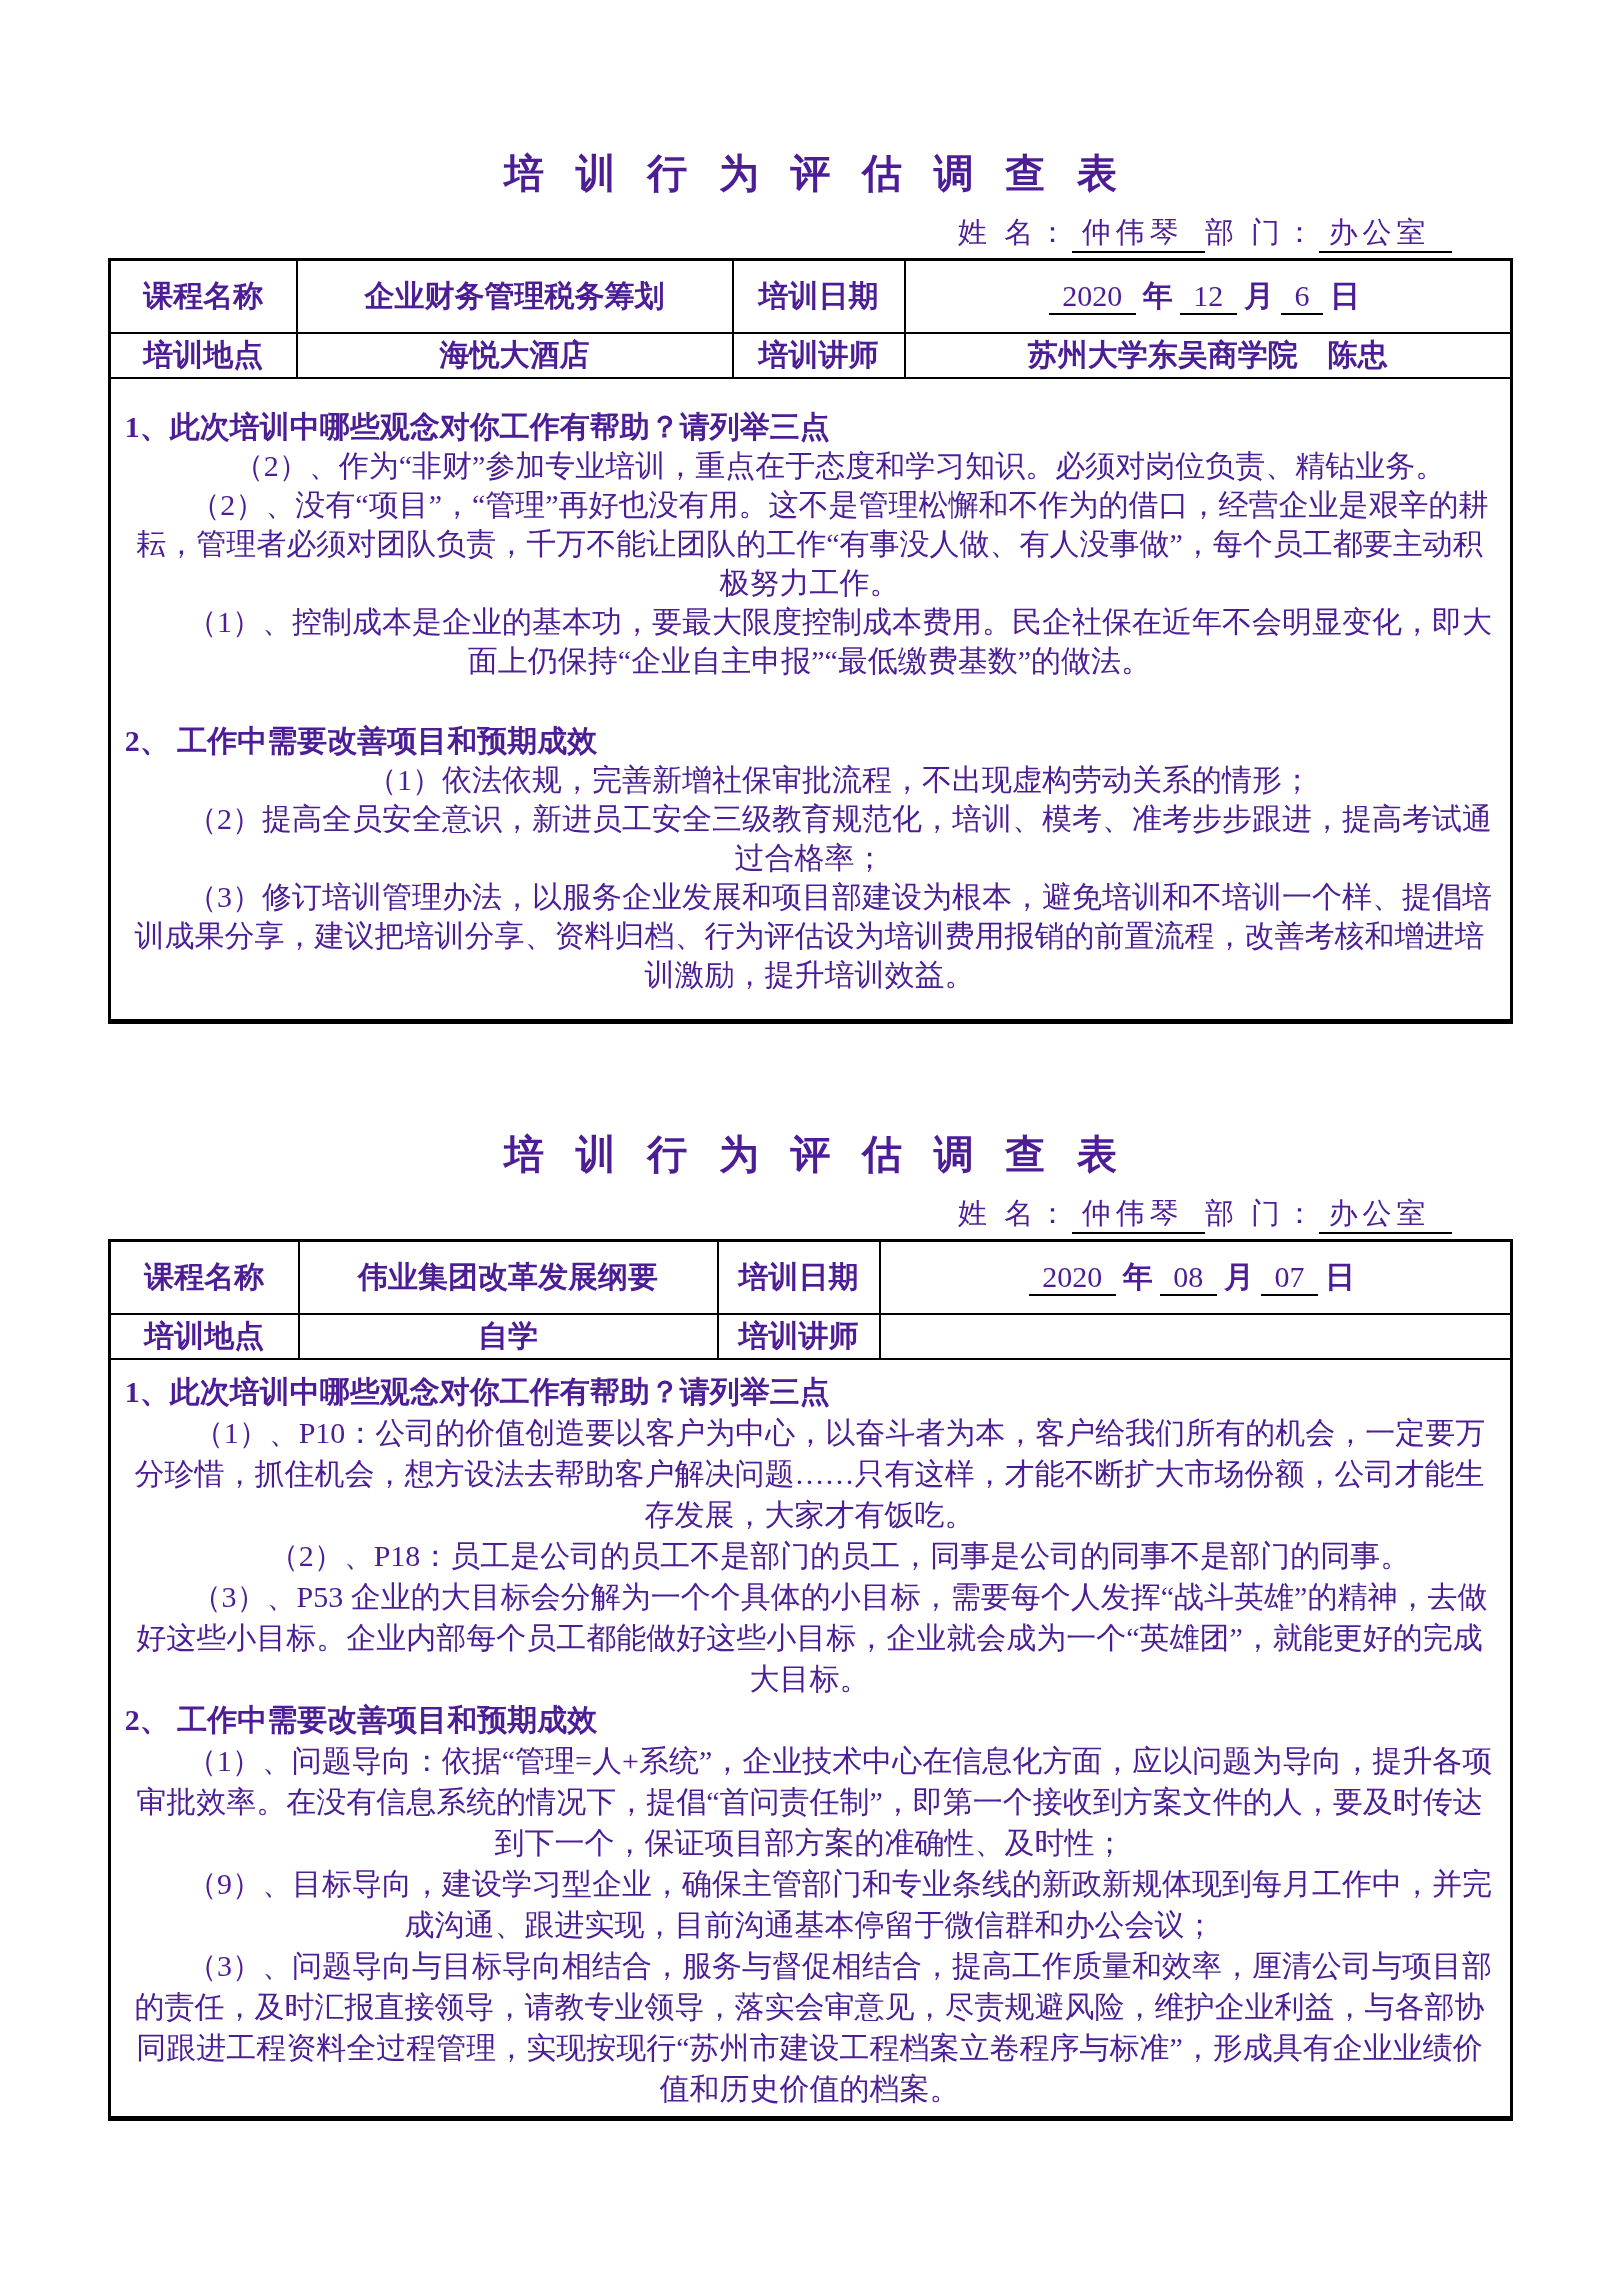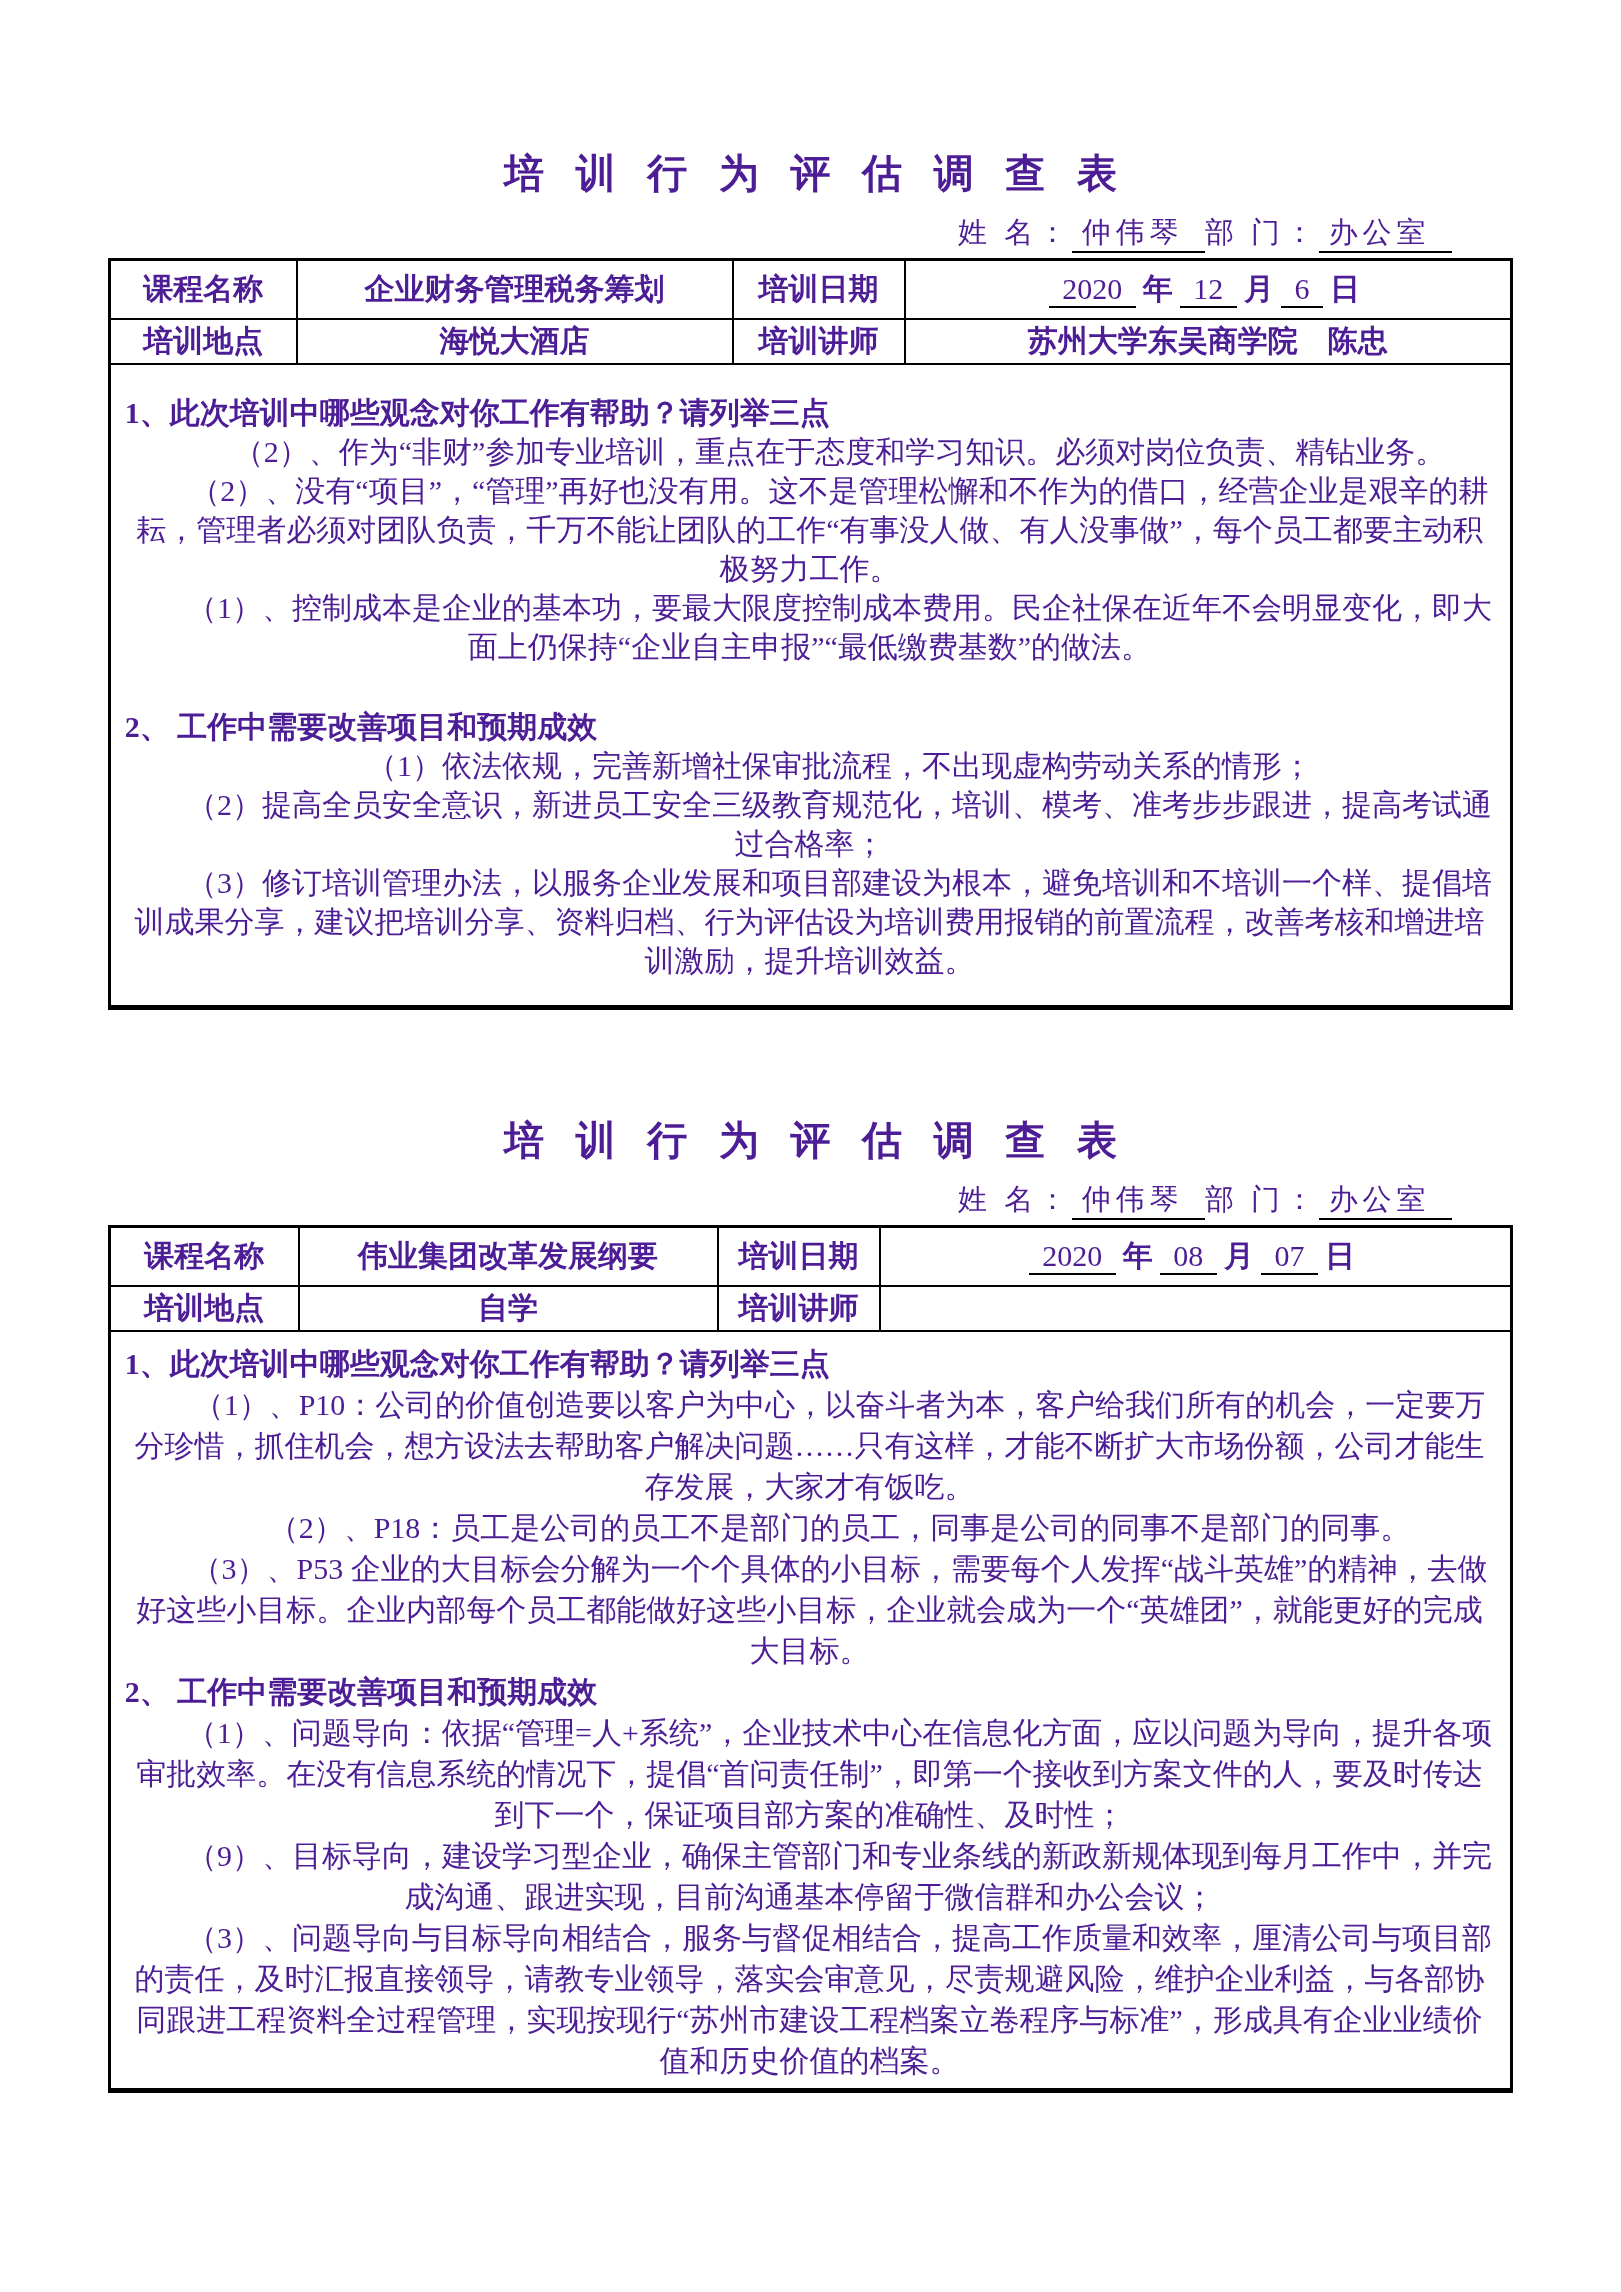--- a/index.html
+++ b/index.html
@@ -51,21 +51,21 @@
     border: 3.9px solid #000;
     border-bottom-width: 5.9px;
   }
   table.hdr td {
     border: 2.9px solid #000;
     font-size: 30px;
     text-align: center;
     vertical-align: middle;
     overflow: hidden;
   }
-  td.r1 { height: 60px; }
+  td.r1 { height: 74px; }
   td.r2 { height: 45px; }
   .lbl  { font-weight: bold; }
   .val-strong { font-weight: bold; }
   .val-plain  { font-weight: bold; white-space: pre; }
   
   .du {
     display: inline-block;
     border-bottom: 2.9px solid #000;
     padding: 0 13.7px;
     text-align: left;

